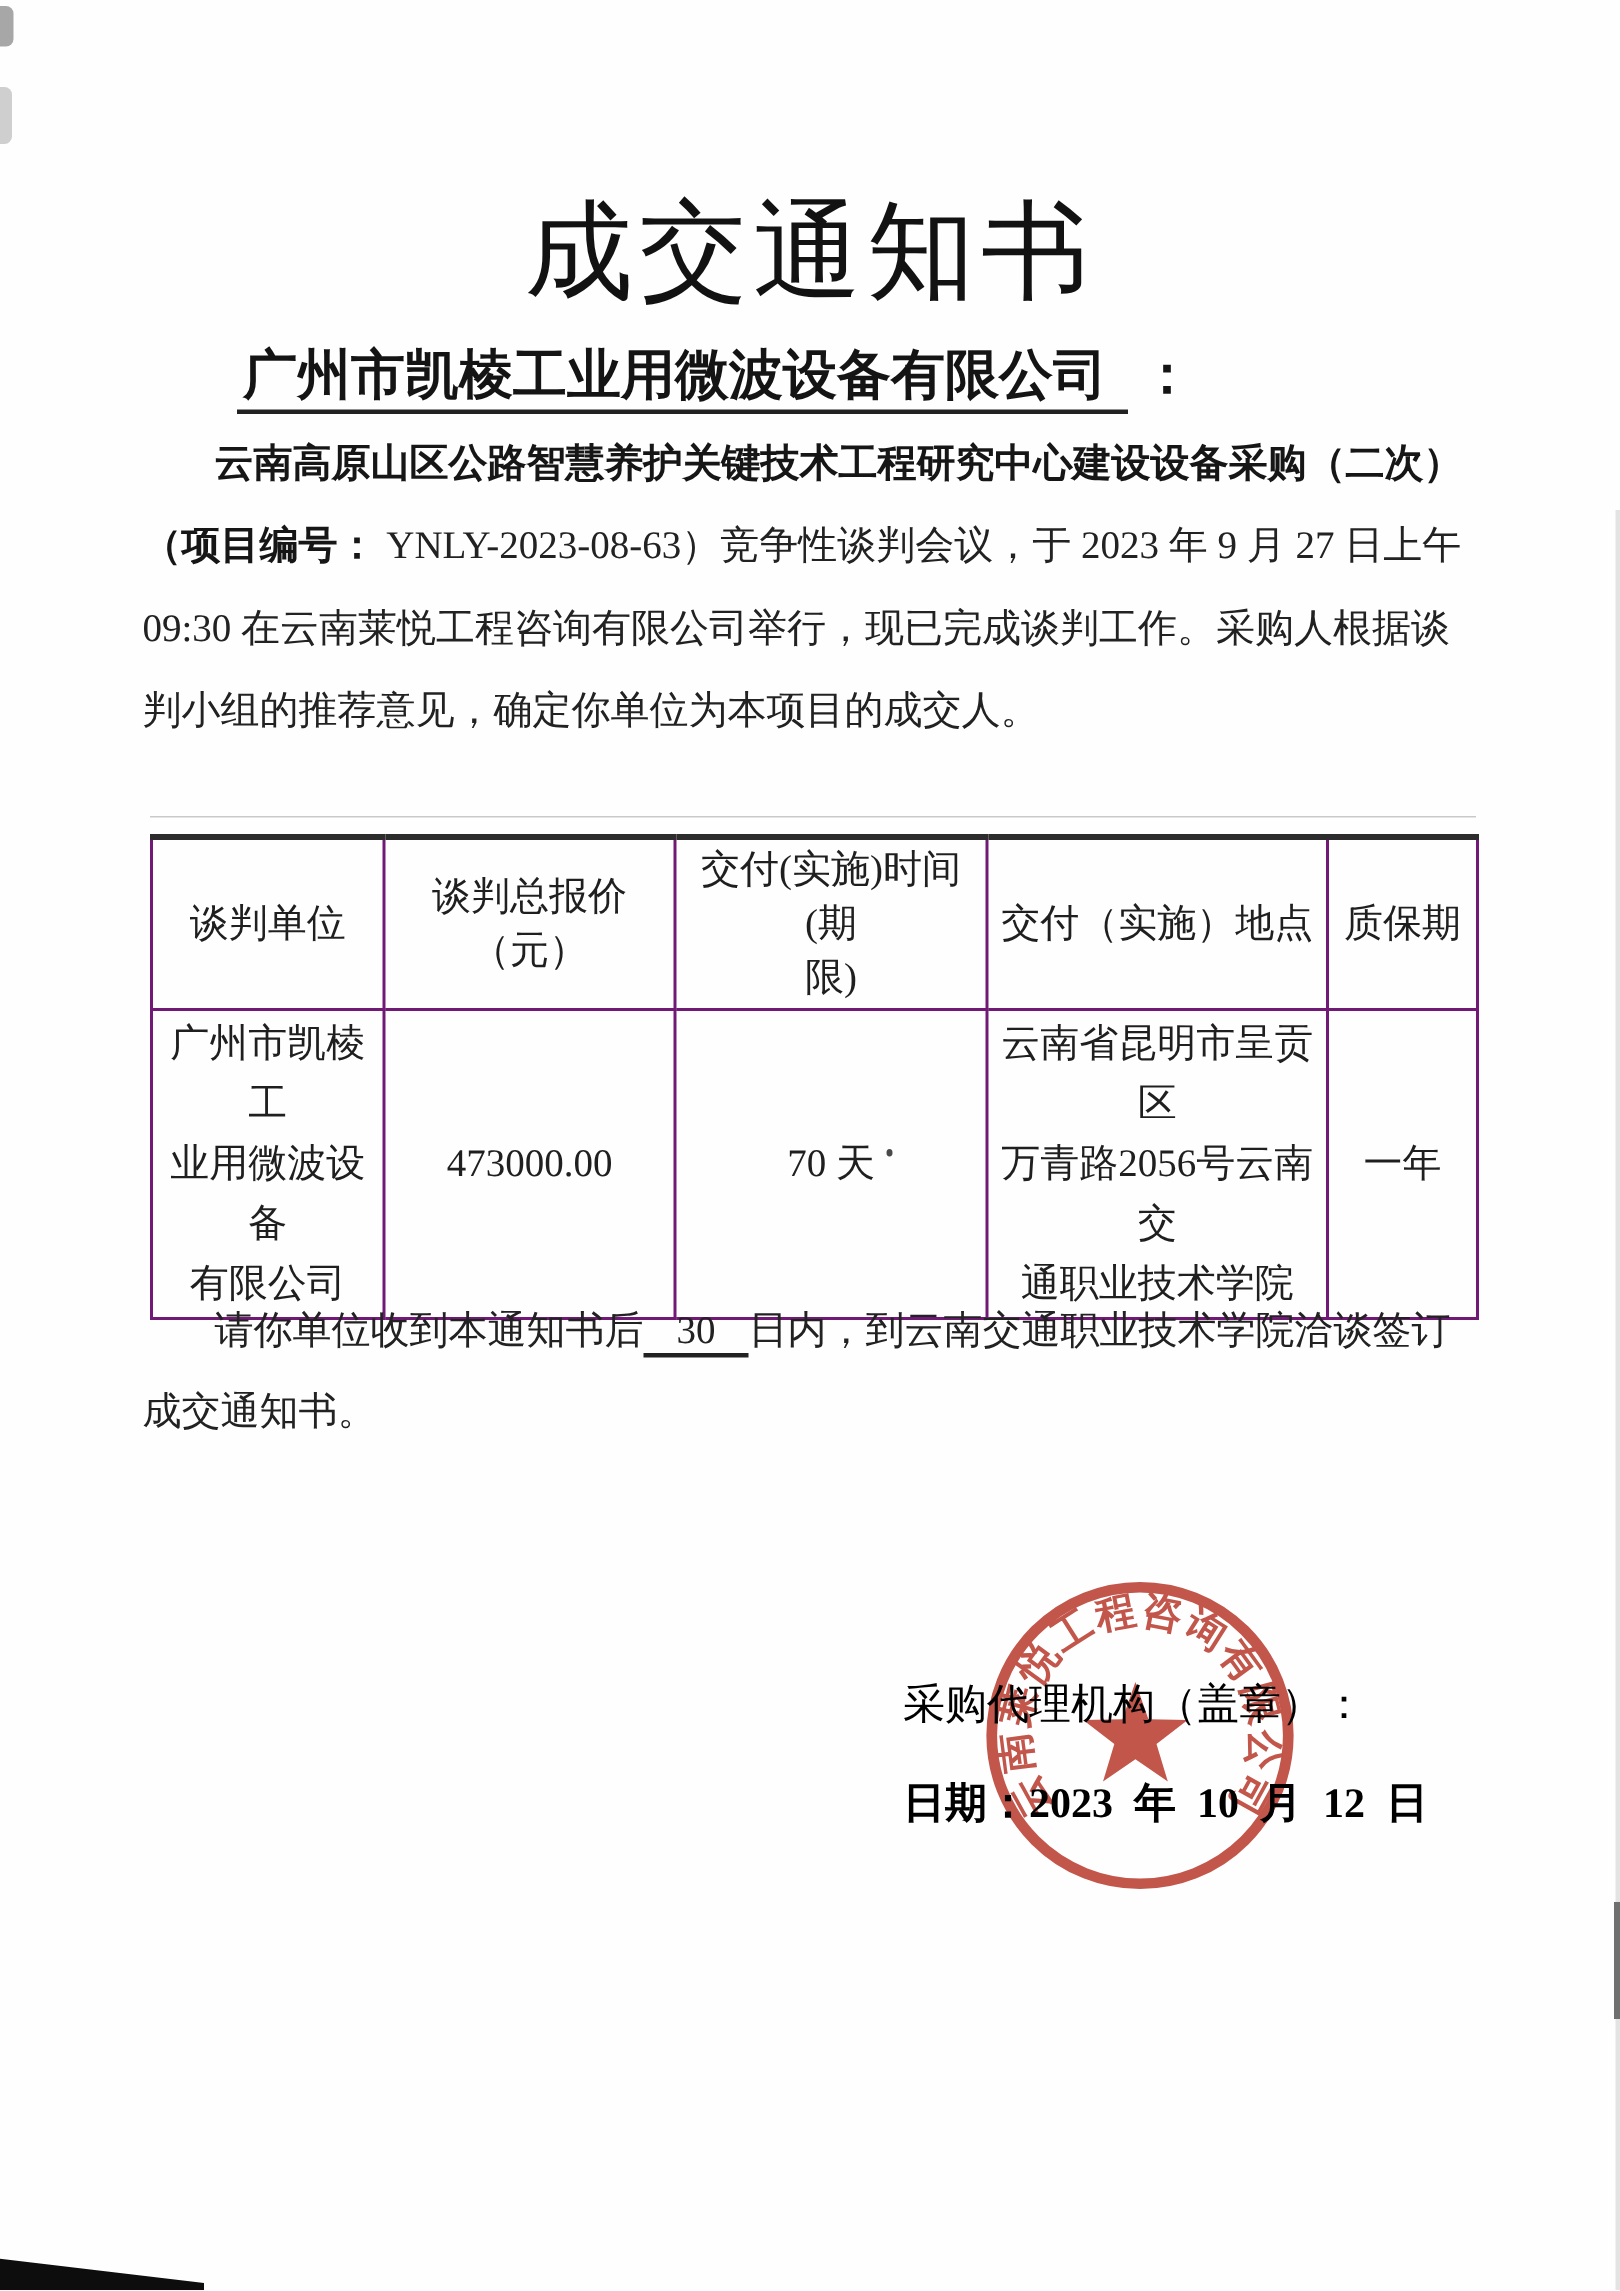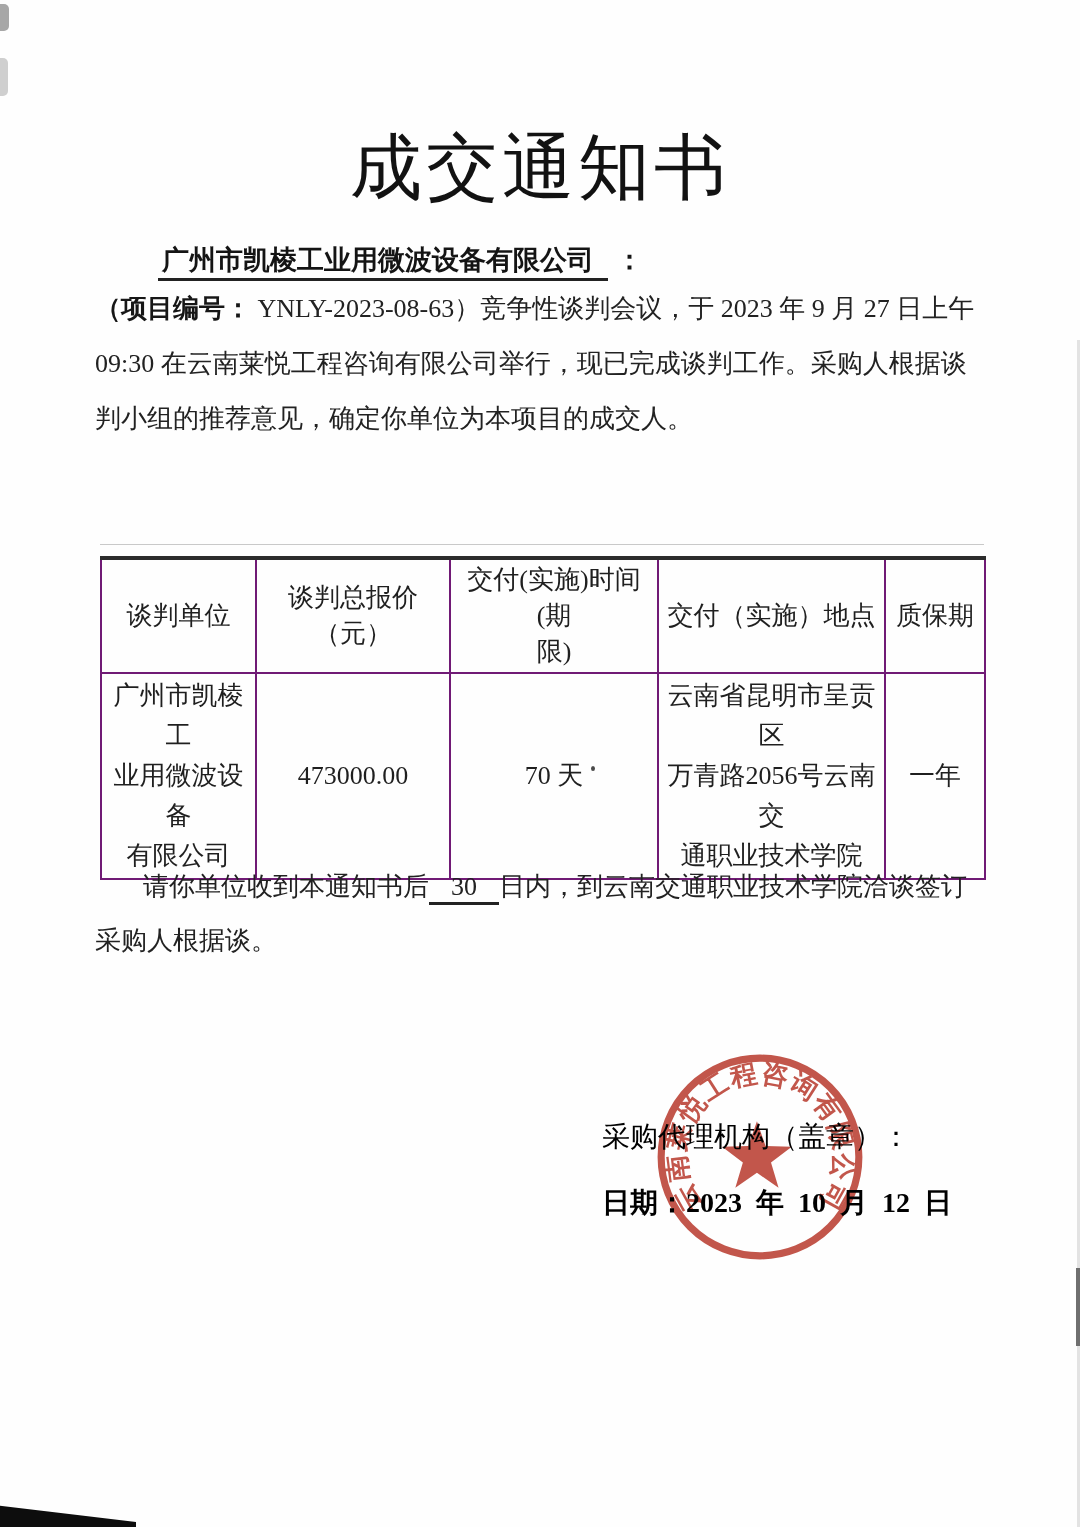--- a/index.html
+++ b/index.html
@@ -6,21 +6,21 @@
   .page{
     position:relative;width:1080px;height:1527px;background:#fefefef8;
     font-family:"Liberation Serif","DejaVu Serif",serif;color:#1b1b1b;overflow:hidden;
   }
   
   .doc-title{
     position:absolute;top:131px;left:0;width:1080px;text-align:center;
     font-size:72px;font-weight:normal;letter-spacing:4px;line-height:1.05;color:#121212;
   }
   
-  .addressee{position:absolute;left:158px;top:242px;font-size:27px;font-weight:bold;color:#141414;}
+  .addressee{position:absolute;left:158px;top:226px;font-size:36px;font-weight:bold;color:#141414;}
   .addressee .uline{border-bottom:3px solid #222;padding:0 14px 3px 4px;}
   .addressee .colon{margin-left:8px;}
   
   .para1{position:absolute;left:95px;top:281px;width:905px;font-size:26px;color:#222;}
   .para1 .pline{height:55px;line-height:55px;white-space:nowrap;}
   .pl-bold{font-weight:bold;color:#161616;}
   .pl-indent{padding-left:48px;}
   
   .ghost-line{position:absolute;left:100px;top:544px;width:884px;height:1px;background:#c9c9c9;}
   .award-table{
@@ -66,20 +66,21 @@
   <div class="edge-dark"></div>
   <div class="corner-wedge"></div>
 
   <div class="doc-title">成交通知书</div>
 
   <div class="addressee">
     <span class="uline">广州市凯棱工业用微波设备有限公司</span><span class="colon">：</span>
   </div>
 
   <div class="para1">
+    <div class="pline pl-bold pl-indent">云南高原山区公路智慧养护关键技术工程研究中心建设设备采购（二次）</div>
     <div class="pline"><span class="pl-bold">（项目编号：</span><span> YNLY-2023-08-63）竞争性谈判会议，于 2023 年 9 月 27 日上午</span></div>
     <div class="pline">09:30 在云南莱悦工程咨询有限公司举行，现已完成谈判工作。采购人根据谈</div>
     <div class="pline">判小组的推荐意见，确定你单位为本项目的成交人。</div>
   </div>
 
   <div class="ghost-line"></div>
   <table class="award-table">
     <colgroup>
       <col style="width:155px">
         <col style="width:194px">
@@ -115,21 +116,21 @@
             <span class="cell-line">通职业技术学院</span>
           </td>
       <td>一年</td>
     </tr>
   </tbody>
     </table>
   <div class="speck"></div>
 
   <div class="para2">
     <div class="pline pl-indent"><span>请你单位收到本通知书后</span><span class="blank-30">30</span><span>日内，到云南交通职业技术学院洽谈签订</span></div>
-    <div class="pline">采购人根据谈。</div>
+    <div class="pline">成交通知书。</div>
   </div>
 
   <div class="sign-block">
     <div class="sign-line">采购代理机构（盖章）：</div>
     <div class="date-line">日期：2023 年 10 月 12 日</div>
   </div>
 
   <svg class="stamp" viewBox="0 0 210 210">
     <defs>
       <path id="arcPath" d="M 45.2 146.9 A 73 73 0 1 1 164.8 146.9" fill="none"></path>

